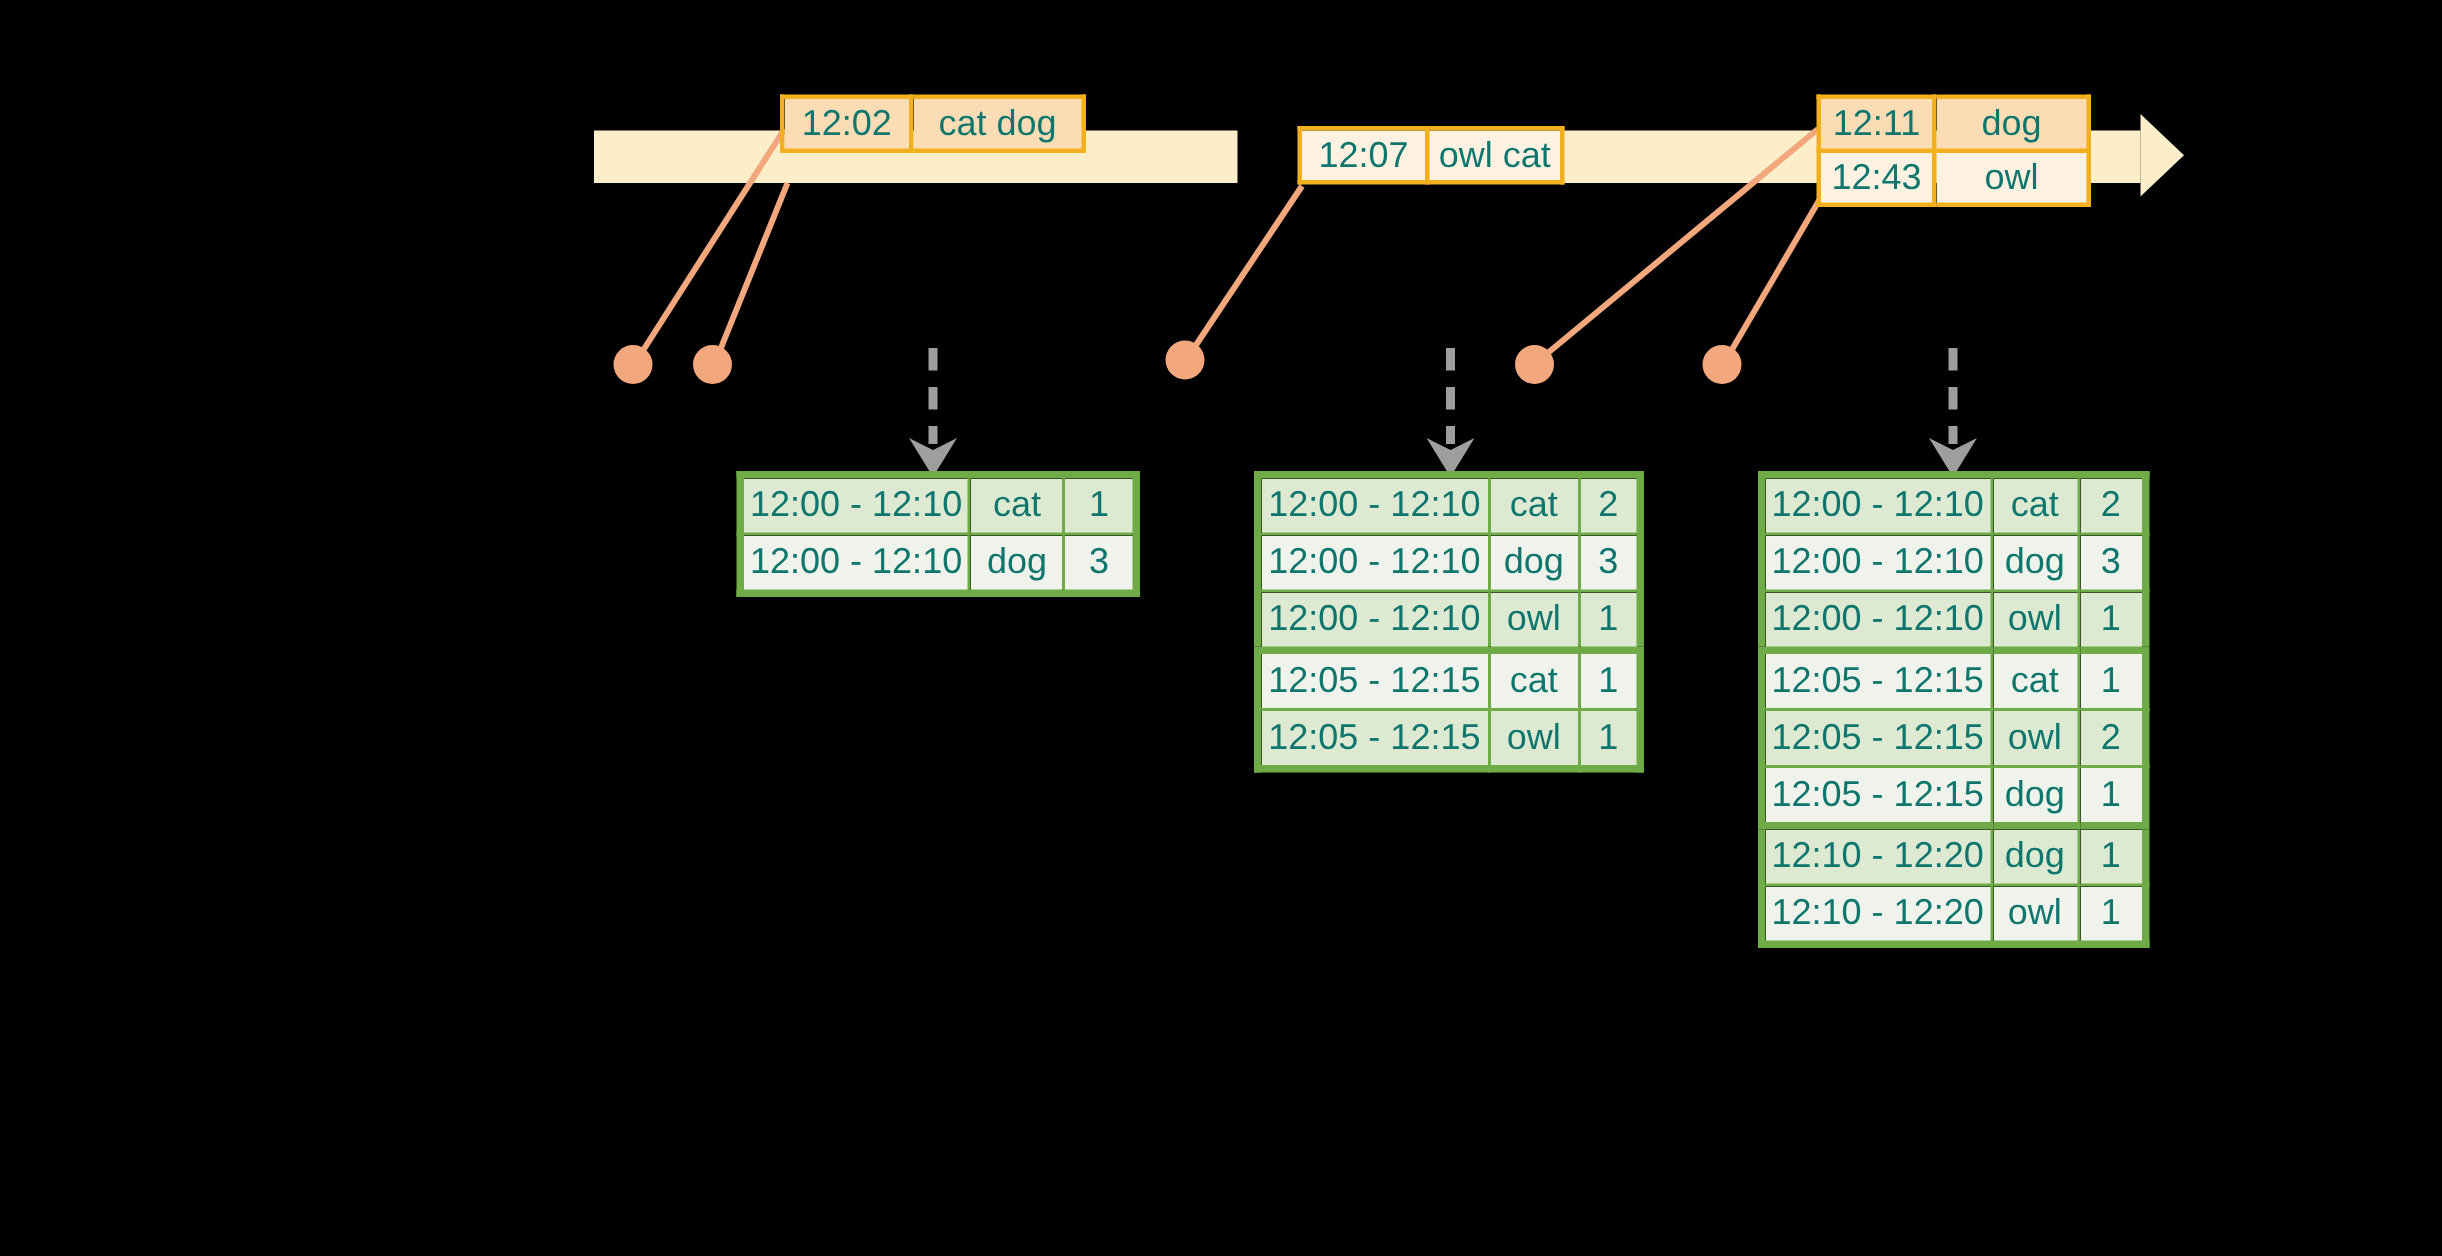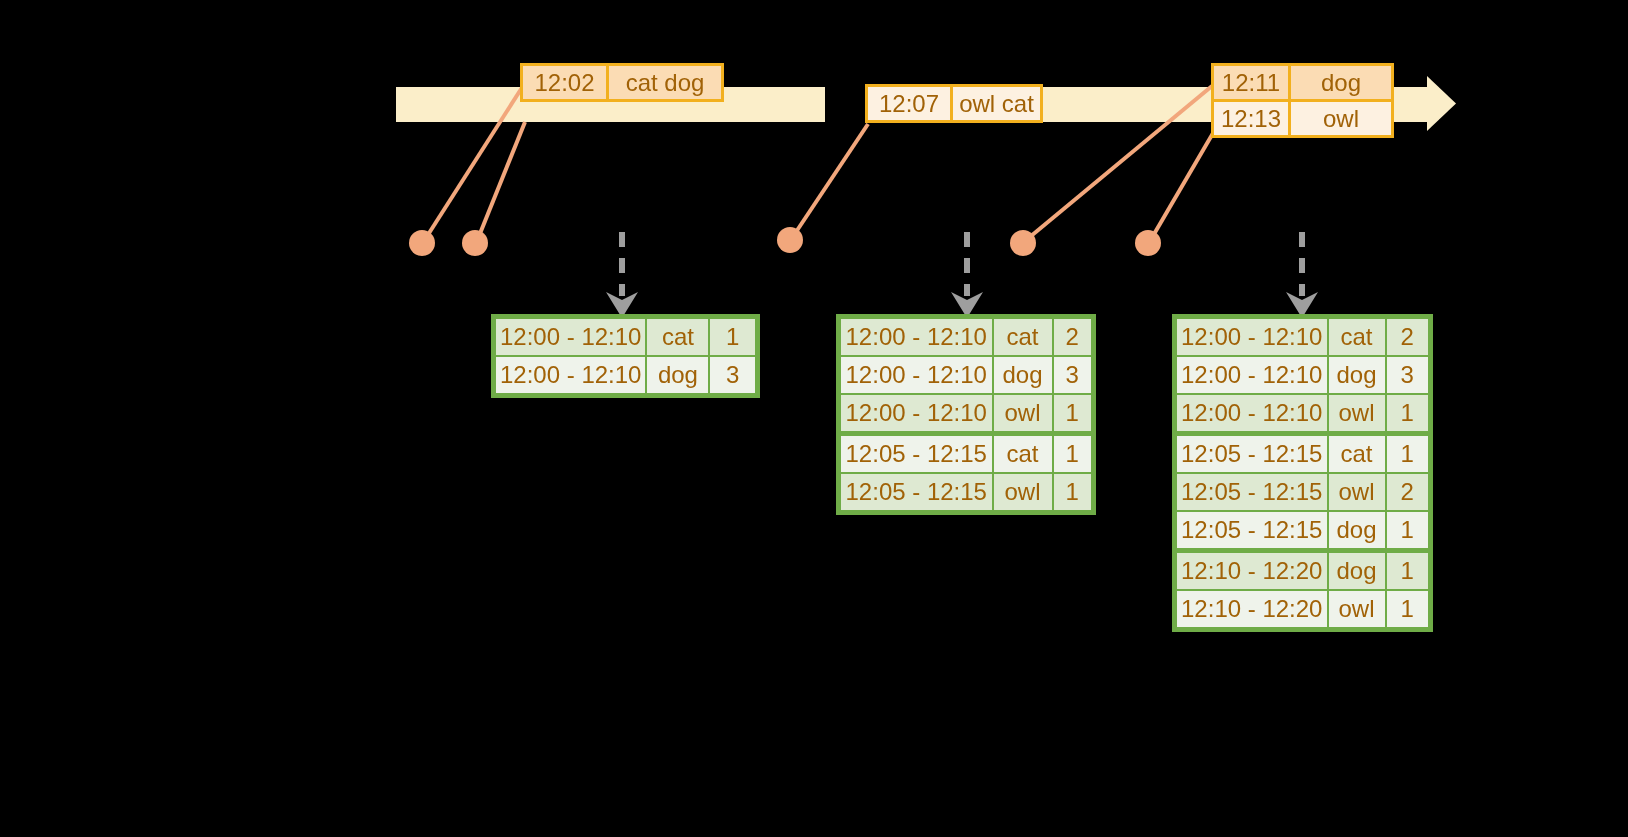--- a/index.html
+++ b/index.html
@@ -1,18 +1,18 @@
 <!DOCTYPE html>
 <html><head>
 <meta charset="utf-8">
 <style>
   html,body{margin:0;padding:0;background:#000;}
   .canvas{
     position:relative;width:1628px;height:837px;background:#000000;
-    font-family:"Liberation Sans",sans-serif;color:#a16207;overflow:hidden;
+    font-family:"Liberation Sans",sans-serif;color:#0f766e;overflow:hidden;
   }
   .gfx{position:absolute;left:0;top:0;}
   table{position:absolute;border-collapse:collapse;table-layout:fixed;}
   td{
     text-align:center;vertical-align:middle;font-size:24px;padding:0 4px;
     white-space:nowrap;overflow:hidden;
   }
   
   .event-table{border:3px solid #F2B01E;}
   .event-table td{border:3px solid #F2B01E;background:#FDF1E1;height:33px;}
@@ -97,21 +97,21 @@
     <colgroup>
         <col style="width:77px">
         <col style="width:103px">
       </colgroup>
     <tbody>
         <tr class="dark">
           <td>12:11</td>
           <td>dog</td>
         </tr>
         <tr>
-          <td>12:13</td>
+          <td>12:43</td>
           <td>owl</td>
         </tr>
       </tbody>
   </table>
 
   <table id="result-table-1" class="result-table">
     <colgroup>
         <col style="width:149px">
         <col style="width:63px">
         <col style="width:48px">

